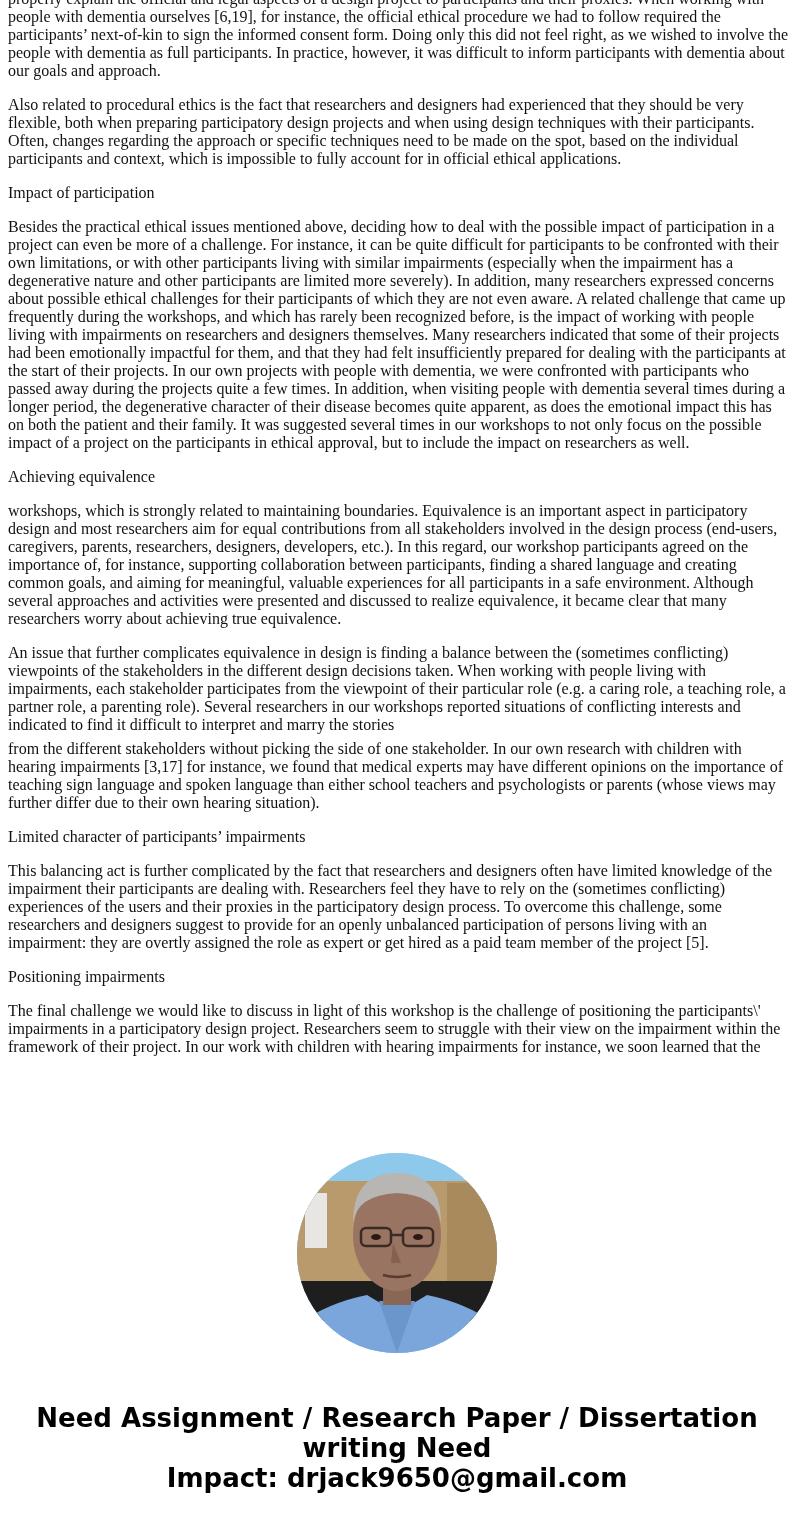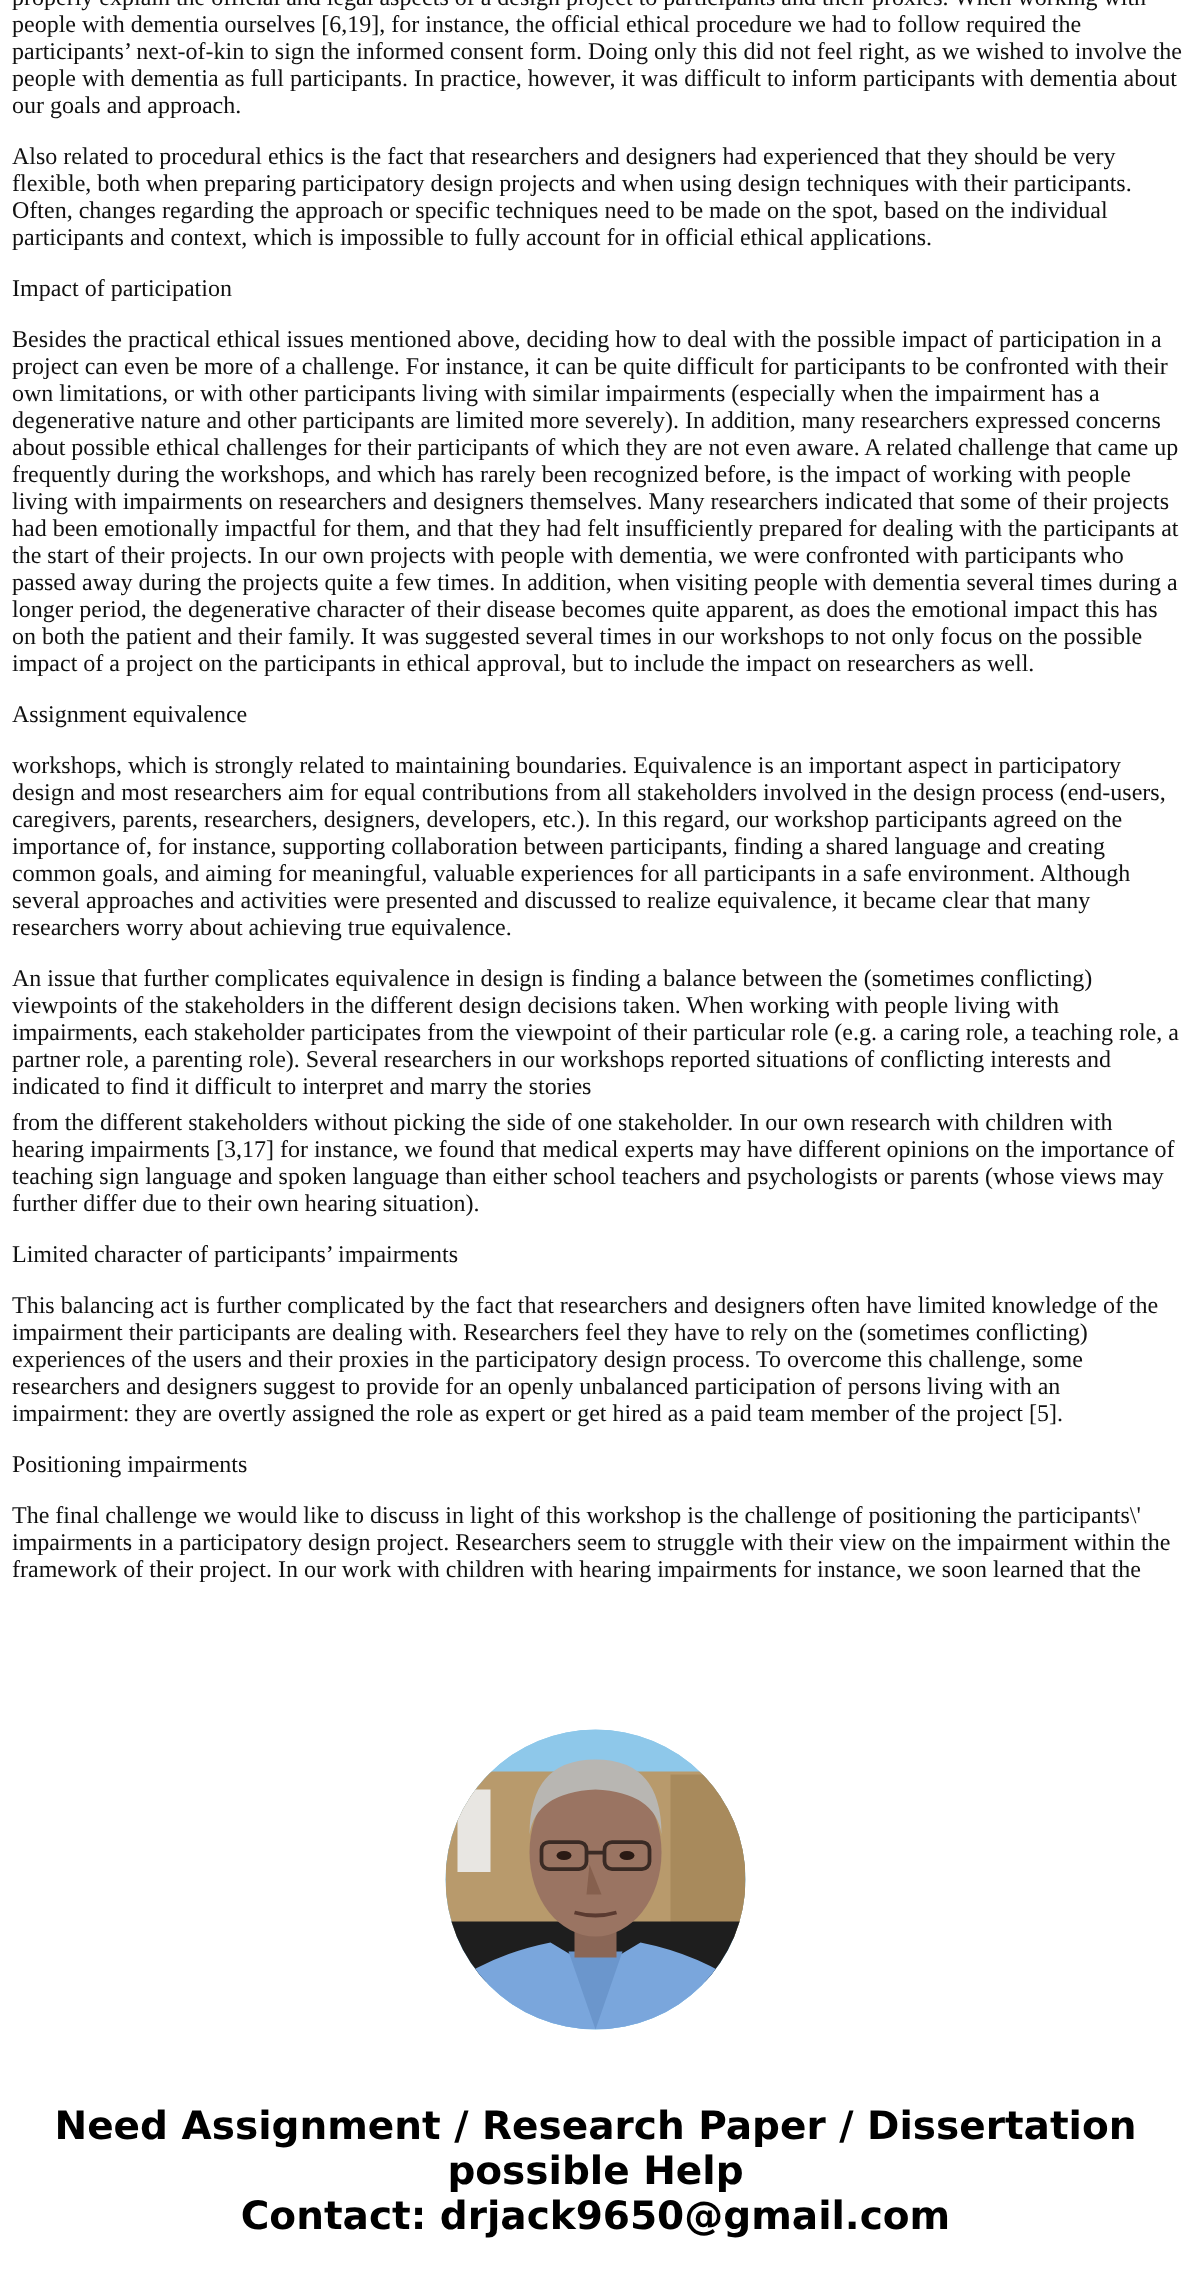--- a/index.html
+++ b/index.html
@@ -70,21 +70,21 @@
   </style>
 </head>
 <body>
 
 <div class="doc-viewport">
   <div class="doc-body">
     <p>properly explain the official and legal aspects of a design project to participants and their proxies. When working with people with dementia ourselves [6,19], for instance, the official ethical procedure we had to follow required the participants’ next-of-kin to sign the informed consent form. Doing only this did not feel right, as we wished to involve the people with dementia as full participants. In practice, however, it was difficult to inform participants with dementia about our goals and approach.</p>
     <p>Also related to procedural ethics is the fact that researchers and designers had experienced that they should be very flexible, both when preparing participatory design projects and when using design techniques with their participants. Often, changes regarding the approach or specific techniques need to be made on the spot, based on the individual participants and context, which is impossible to fully account for in official ethical applications.</p>
     <p class="heading">Impact of participation</p>
     <p>Besides the practical ethical issues mentioned above, deciding how to deal with the possible impact of participation in a project can even be more of a challenge. For instance, it can be quite difficult for participants to be confronted with their own limitations, or with other participants living with similar impairments (especially when the impairment has a degenerative nature and other participants are limited more severely). In addition, many researchers expressed concerns about possible ethical challenges for their participants of which they are not even aware. A related challenge that came up frequently during the workshops, and which has rarely been recognized before, is the impact of working with people living with impairments on researchers and designers themselves. Many researchers indicated that some of their projects had been emotionally impactful for them, and that they had felt insufficiently prepared for dealing with the participants at the start of their projects. In our own projects with people with dementia, we were confronted with participants who passed away during the projects quite a few times. In addition, when visiting people with dementia several times during a longer period, the degenerative character of their disease becomes quite apparent, as does the emotional impact this has on both the patient and their family. It was suggested several times in our workshops to not only focus on the possible impact of a project on the participants in ethical approval, but to include the impact on researchers as well.</p>
-    <p class="heading">Assignment equivalence</p>
+    <p class="heading">Achieving equivalence</p>
     <p>workshops, which is strongly related to maintaining boundaries. Equivalence is an important aspect in participatory design and most researchers aim for equal contributions from all stakeholders involved in the design process (end-users, caregivers, parents, researchers, designers, developers, etc.). In this regard, our workshop participants agreed on the importance of, for instance, supporting collaboration between participants, finding a shared language and creating common goals, and aiming for meaningful, valuable experiences for all participants in a safe environment. Although several approaches and activities were presented and discussed to realize equivalence, it became clear that many researchers worry about achieving true equivalence.</p>
     <p class="joined">An issue that further complicates equivalence in design is finding a balance between the (sometimes conflicting) viewpoints of the stakeholders in the different design decisions taken. When working with people living with impairments, each stakeholder participates from the viewpoint of their particular role (e.g. a caring role, a teaching role, a partner role, a parenting role). Several researchers in our workshops reported situations of conflicting interests and indicated to find it difficult to interpret and marry the stories</p>
     <p>from the different stakeholders without picking the side of one stakeholder. In our own research with children with hearing impairments [3,17] for instance, we found that medical experts may have different opinions on the importance of teaching sign language and spoken language than either school teachers and psychologists or parents (whose views may further differ due to their own hearing situation).</p>
     <p class="heading">Limited character of participants’ impairments</p>
     <p>This balancing act is further complicated by the fact that researchers and designers often have limited knowledge of the impairment their participants are dealing with. Researchers feel they have to rely on the (sometimes conflicting) experiences of the users and their proxies in the participatory design process. To overcome this challenge, some researchers and designers suggest to provide for an openly unbalanced participation of persons living with an impairment: they are overtly assigned the role as expert or get hired as a paid team member of the project [5].</p>
     <p class="heading">Positioning impairments</p>
     <p>The final challenge we would like to discuss in light of this workshop is the challenge of positioning the participants\' impairments in a participatory design project. Researchers seem to struggle with their view on the impairment within the framework of their project. In our work with children with hearing impairments for instance, we soon learned that the</p>
   </div>
 </div>
 
@@ -105,15 +105,15 @@
     <line x1="94" y1="82" x2="106" y2="82" stroke="#3a2a24" stroke-width="2.5"></line>
     <ellipse cx="79" cy="84" rx="5" ry="3" fill="#2a1a14"></ellipse>
     <ellipse cx="121" cy="84" rx="5" ry="3" fill="#2a1a14"></ellipse>
     <path d="M96 90 L94 110 L104 110 Z" fill="#86604e"></path>
     <path d="M86 122 Q100 126 114 122" stroke="#5a3a30" stroke-width="2.5" fill="none"></path>
   </svg>
 </div>
 
 <div class="promo">
   <div>Need Assignment / Research Paper / Dissertation</div>
-  <div>possible Help</div>
-  <div>Contact: drjack9650@gmail.com</div>
+  <div>writing Need</div>
+  <div>Impact: drjack9650@gmail.com</div>
 </div>
 
 </body></html>

